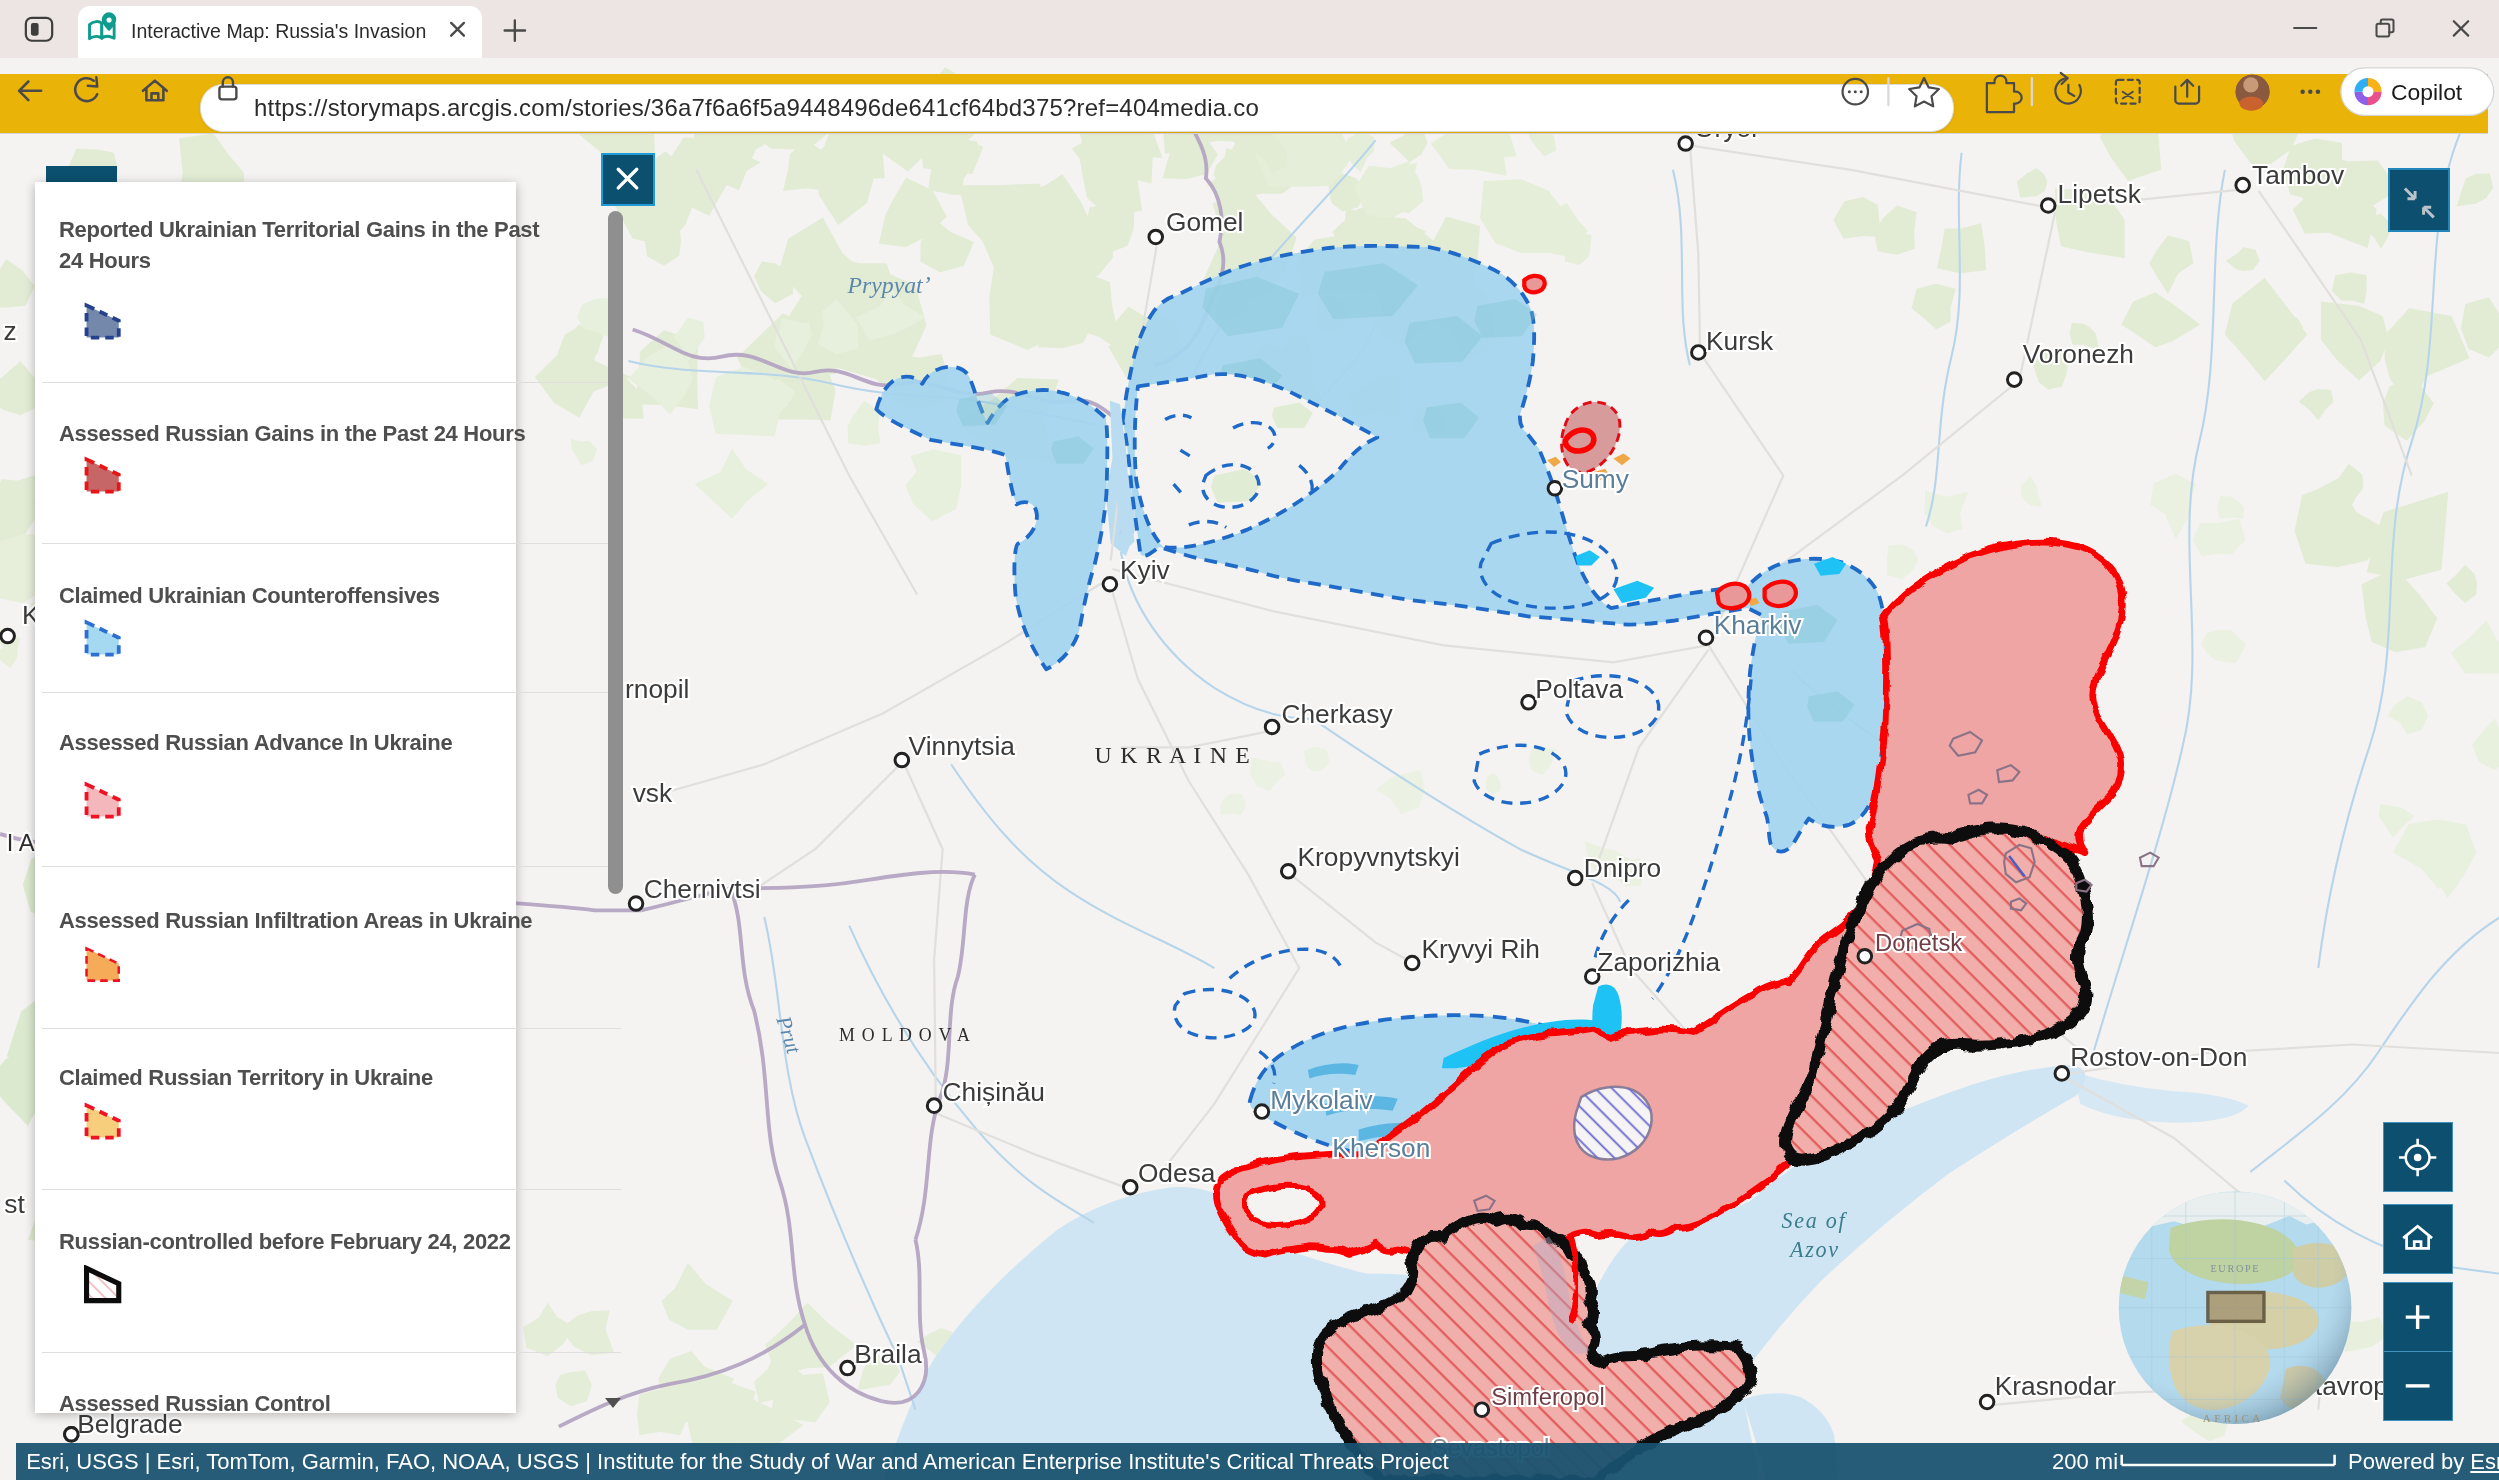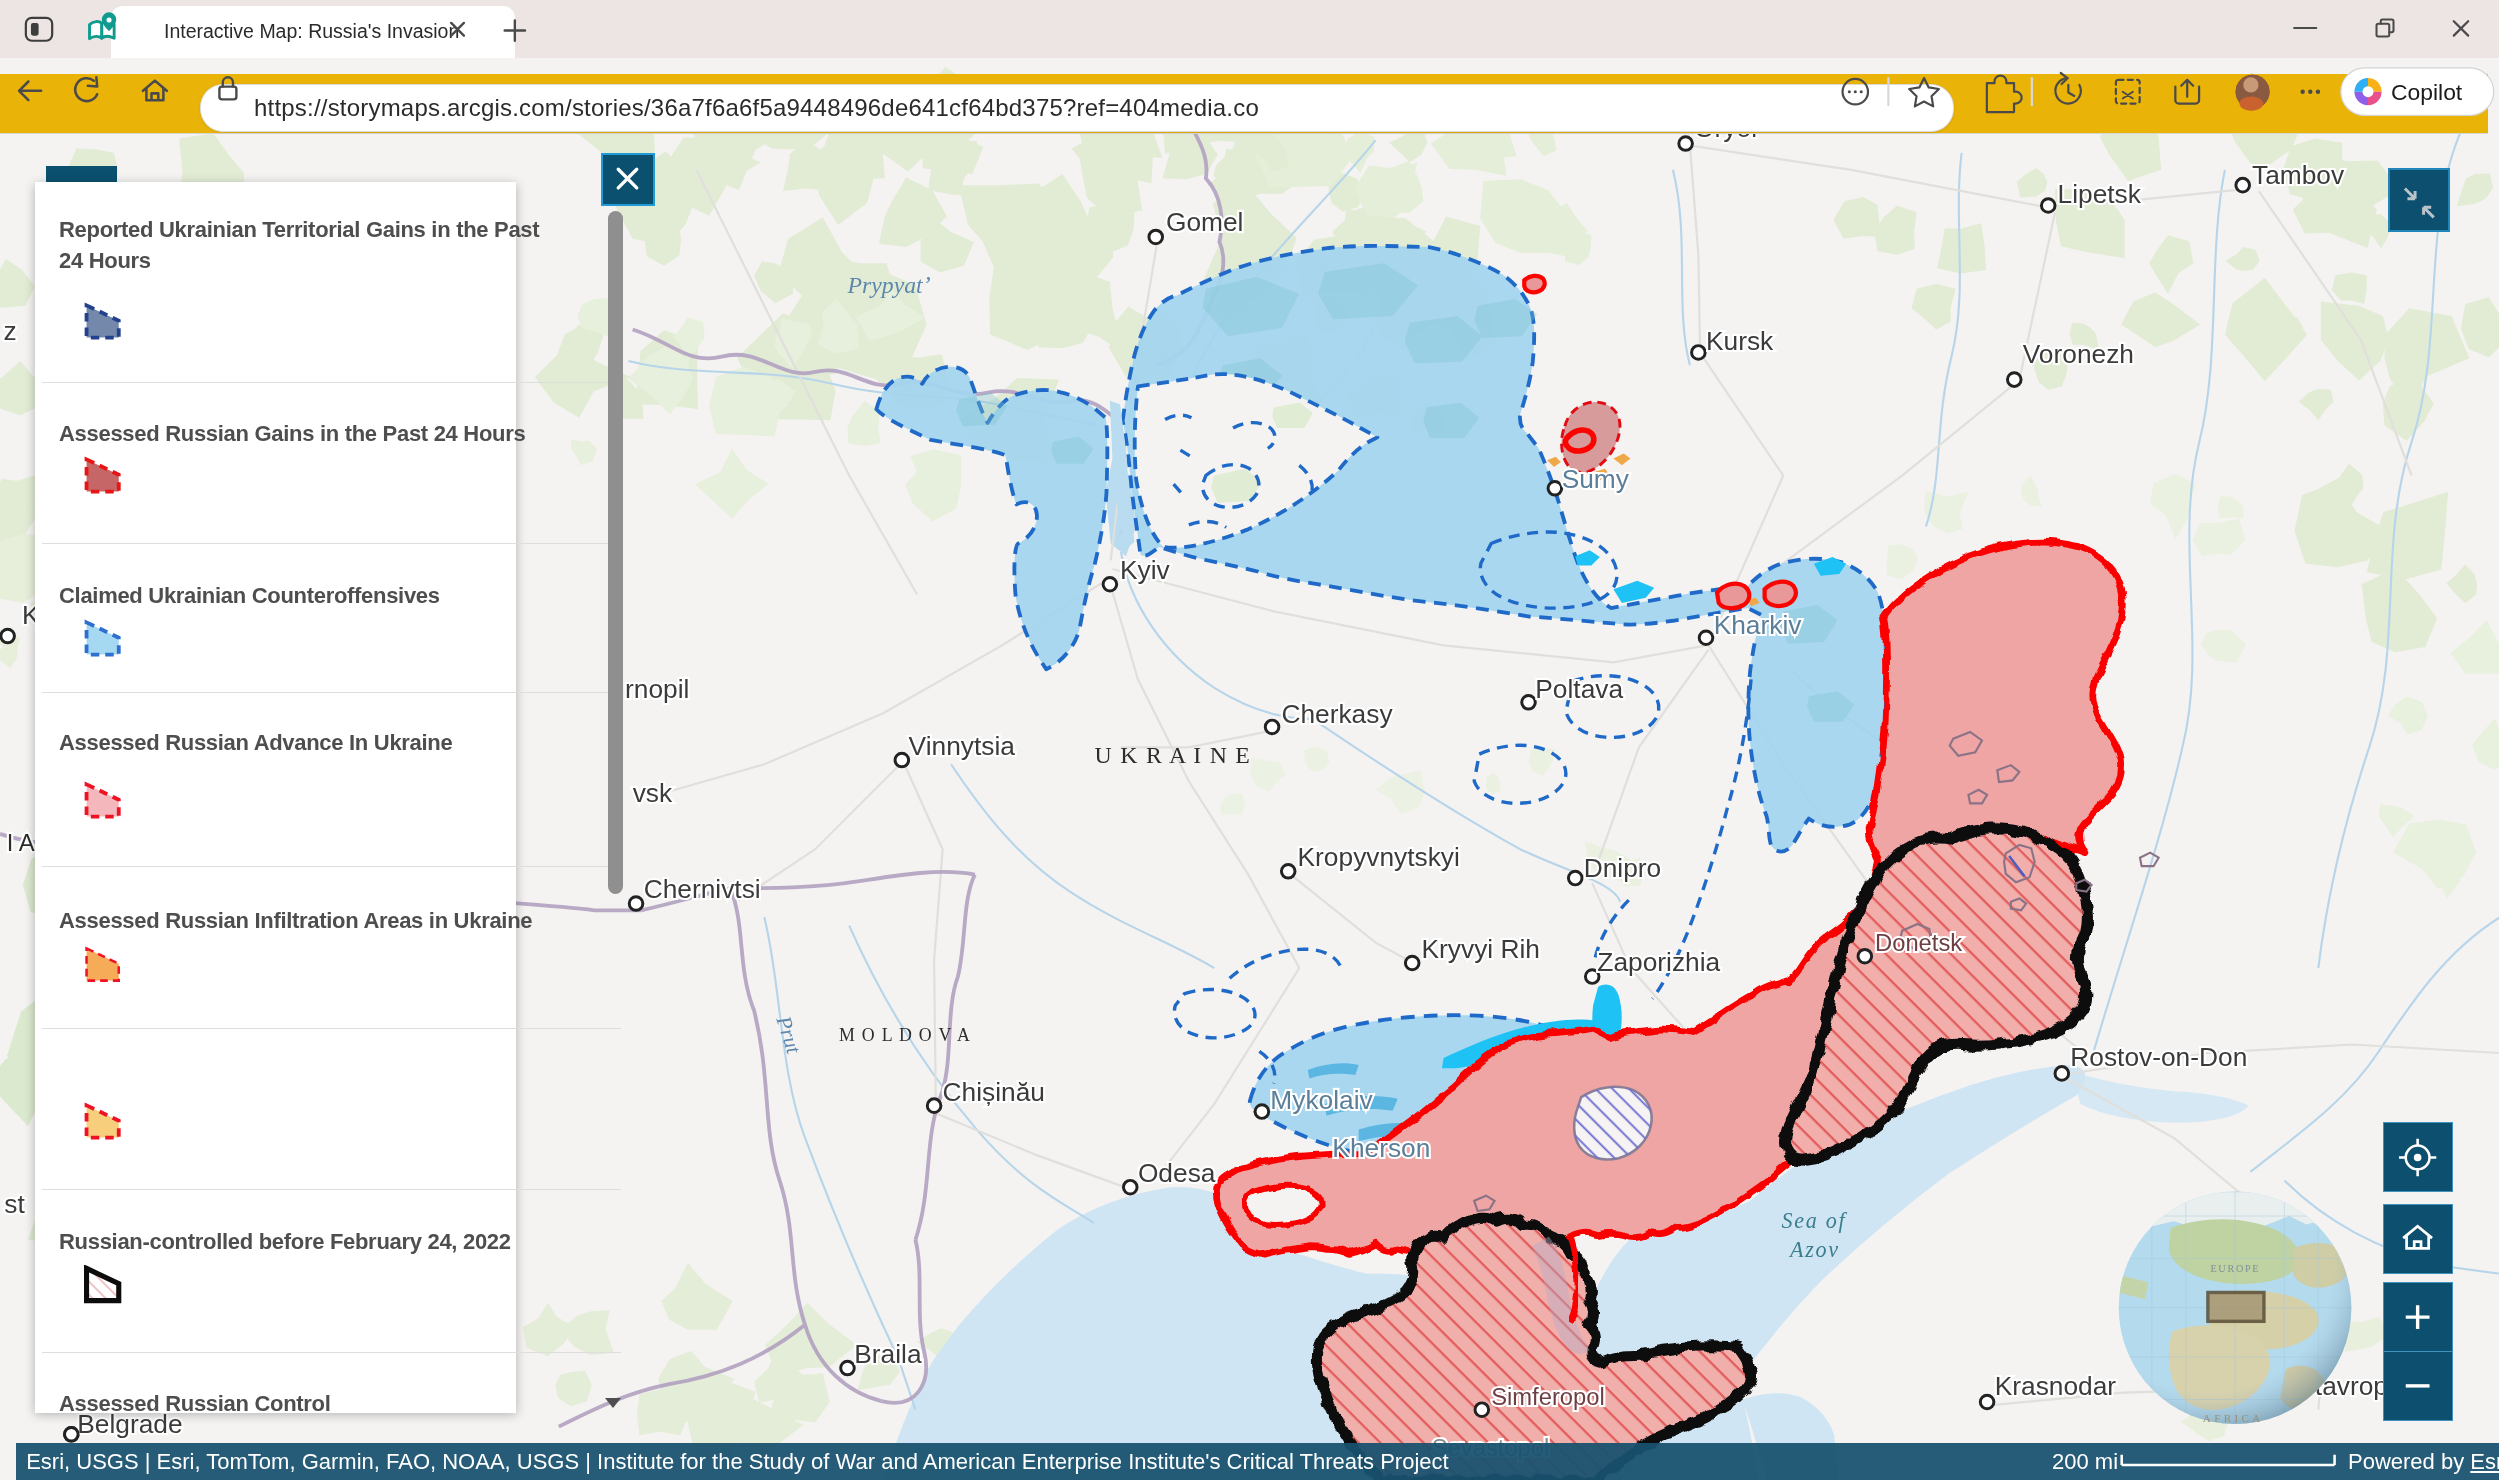--- a/index.html
+++ b/index.html
@@ -1,20 +1,20 @@
 <!DOCTYPE html>
 <html style="font-size:13.6px"><head>
 <meta charset="utf-8">
 <style>
   html,body{margin:0;padding:0;width:2500px;height:1481px;overflow:hidden;background:#fff;
     font-family:"Liberation Sans",sans-serif;}
   #stage{position:absolute;inset:0;width:2500px;height:1481px;overflow:hidden;}
   #mapsvg{position:absolute;left:0;top:0;}
   #tabstrip{position:absolute;left:0;top:0;width:2500px;height:58px;background:#ece5e3;}
-  #tab{position:absolute;left:78px;top:6px;width:404px;height:52px;background:#fff;border-radius:12px 12px 0 0;margin-left:33px;}
+  #tab{position:absolute;left:78px;top:6px;width:404px;height:52px;background:#fff;border-radius:12px 12px 0 0;}
   #tabtitle{position:absolute;left:53px;top:13.6px;font-size:19.5px;color:#2a2a2a;white-space:nowrap;}
   #addr{position:absolute;left:0;top:58px;width:2488px;height:60px;background:#eab308;border-bottom:1.7px solid #d6d6d6;box-sizing:border-box;margin-top:16px;}
   #pill{position:absolute;left:200px;top:10.2px;width:1752px;height:46px;border-radius:23px;background:#fff;border:0.8px solid #dcdcdc;box-shadow:0 0.8px 2.5px rgba(0,0,0,.10);}
   #url{position:absolute;left:53px;top:9.3px;font-size:24px;color:#2b2b2b;letter-spacing:0.2px;white-space:nowrap;}
   #panel{position:absolute;left:35px;top:182px;width:481px;height:1231px;background:#fff;box-shadow:0 1.7px 10.2px rgba(0,0,0,.28);}
   .ltitle{position:absolute;left:24px;font-size:22px;font-weight:700;color:#4e4e4e;line-height:31px;width:535px;letter-spacing:-0.3px;white-space:nowrap;}
   .lsep{position:absolute;left:6.8px;width:579px;height:0;border-top:1.7px solid #dedede;}
   .sw{position:absolute;left:48px;}
   #pscroll{position:absolute;left:573px;top:29px;width:15.3px;height:683px;background:#8f8f8f;border-radius:7.6px;}
   #pdown{position:absolute;left:570px;top:1216px;width:0;height:0;border-left:8.5px solid transparent;border-right:8.5px solid transparent;border-top:10.2px solid #4f4f4f;}
@@ -800,20 +800,21 @@
       </svg>
 <div class="ltitle" style="top:723px">Assessed Russian Infiltration Areas in Ukraine</div>
 <svg class="sw" style="top:763px" width="41" height="39" viewBox="0 0 48 46">
         <defs>
           <pattern id="ph2" width="11" height="11" patternTransform="rotate(-45)" patternUnits="userSpaceOnUse">
             <line x1="2" y1="0" x2="2" y2="11" stroke="#eeb9bd" stroke-width="2"></line>
           </pattern>
         </defs>
         <path d="M4,4 L42,22 L42,42 L4,42 Z" fill="#f5ab57" stroke="#ef1224" stroke-width="3" stroke-dasharray="9 6"></path>
       </svg>
+<div class="ltitle" style="top:880px">Claimed Russian Territory in Ukraine</div>
 <svg class="sw" style="top:920px" width="41" height="39" viewBox="0 0 48 46">
         <defs>
           <pattern id="ph2" width="11" height="11" patternTransform="rotate(-45)" patternUnits="userSpaceOnUse">
             <line x1="2" y1="0" x2="2" y2="11" stroke="#eeb9bd" stroke-width="2"></line>
           </pattern>
         </defs>
         <path d="M4,4 L42,22 L42,42 L4,42 Z" fill="#f7ce7c" stroke="#ef1224" stroke-width="4.5" stroke-dasharray="10 7"></path>
       </svg>
 <div class="ltitle" style="top:1044px">Russian-controlled before February 24, 2022</div>
 <svg class="sw" style="top:1083px" width="41" height="39" viewBox="0 0 48 46">

